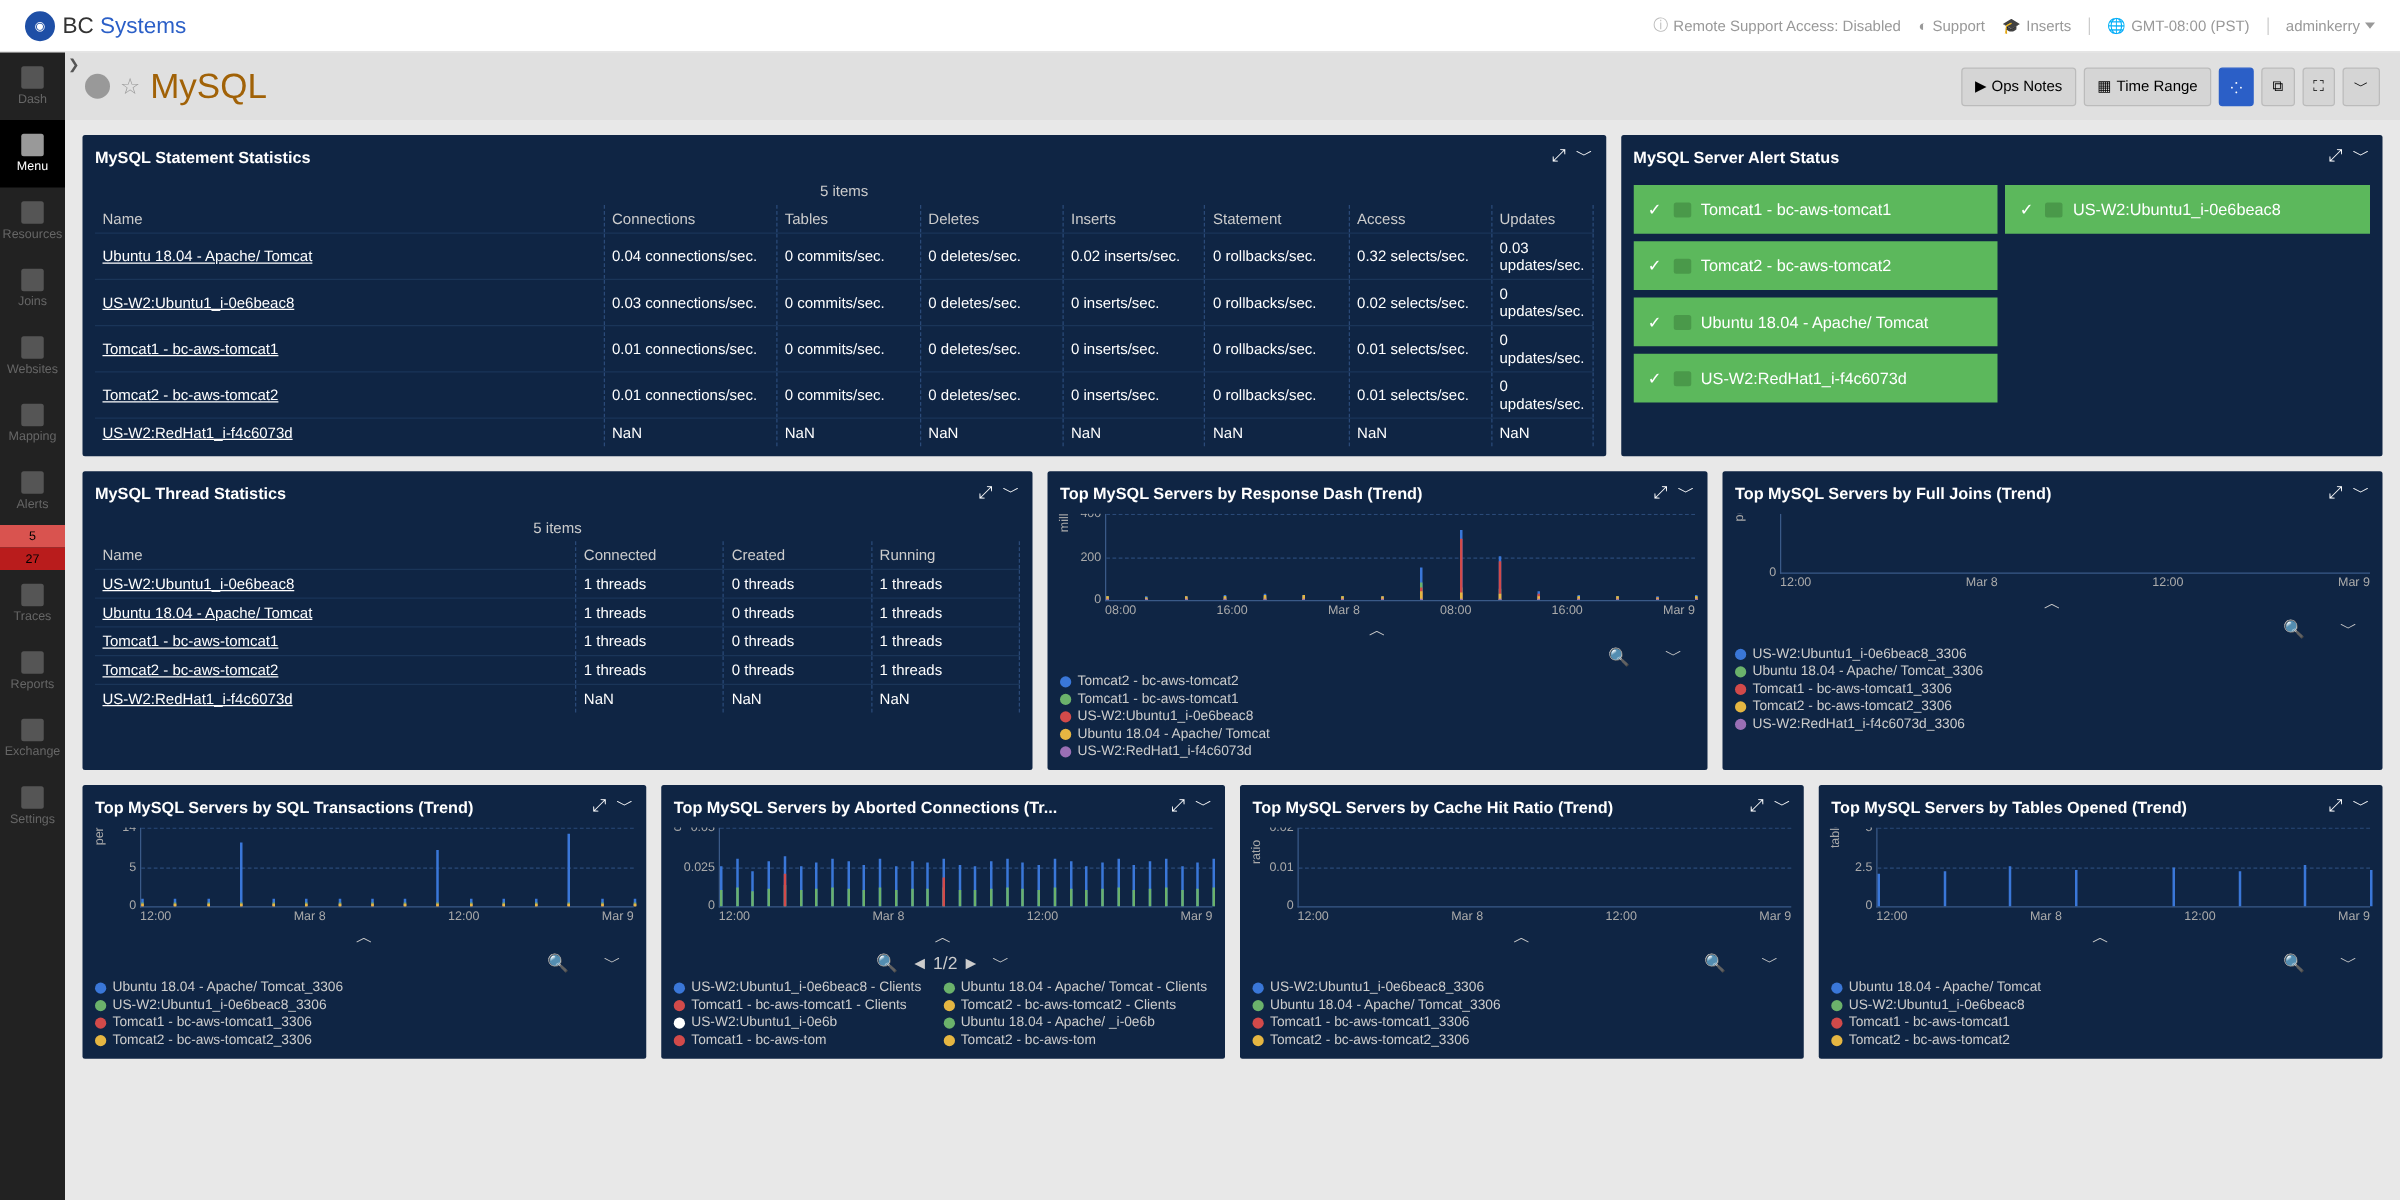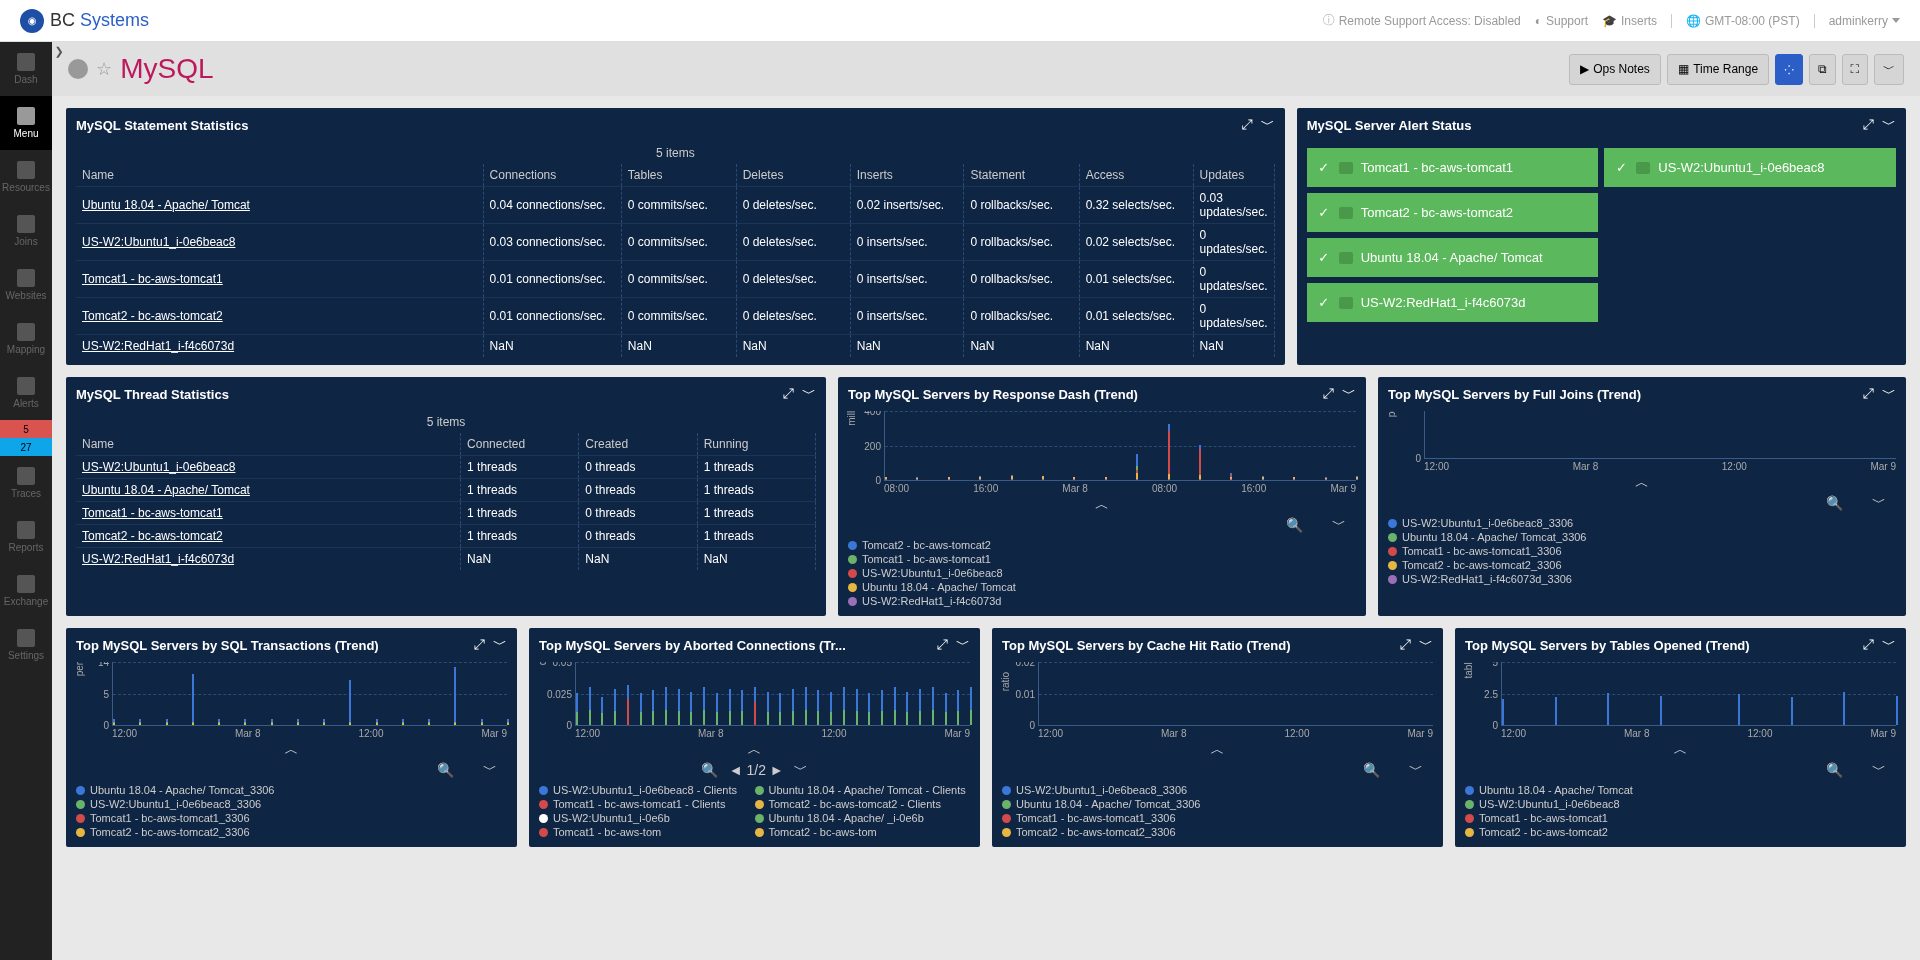--- a/index.html
+++ b/index.html
@@ -16,26 +16,26 @@
 .tri-down { width:0; height:0; border-left:4px solid transparent; border-right:4px solid transparent; border-top:5px solid #999; display:inline-block; }
 .main { display:flex; height:918px; }
 .sidebar { width:52px; background:#222; display:flex; flex-direction:column; align-items:stretch; }
 .sidebar .sb-item { display:flex; flex-direction:column; align-items:center; justify-content:center; height:54px; color:#666; font-size:10px; gap:3px; cursor:pointer; }
 .sidebar .sb-item.active { background:#000; color:#fff; }
 .sidebar .sb-icon { width:18px; height:18px; background:#555; border-radius:2px; }
 .sidebar .sb-item.active .sb-icon { background:#999; }
 .badge-row { height:18px; display:flex; }
 .badge { flex:1; display:flex; align-items:center; justify-content:center; font-size:10px; color:#000; }
 .badge.red { background:#d9534f; }
-.badge.orange { background:#0ea5e9; }
+.badge.orange { background:#b91c1c; }
 .content { flex:1; display:flex; flex-direction:column; }
 .header { height:54px; background:#e0e0e0; display:flex; align-items:center; padding:0 16px; }
 .header .hicon { width:20px; height:20px; background:#999; border-radius:50%; margin-right:8px; }
 .header .star { font-size:18px; color:#999; margin-right:8px; }
-.header h1 { font-size:28px; color:#be185d; font-weight:normal; }
+.header h1 { font-size:28px; color:#a16207; font-weight:normal; }
 .header .tools { margin-left:auto; display:flex; gap:6px; }
 .btn { background:#d5d5d5; border:1px solid #bbb; padding:6px 10px; border-radius:3px; display:flex; align-items:center; gap:4px; font-size:12px; cursor:pointer; }
 .btn.icon-only { padding:6px 8px; }
 .btn.blue { background:#2b5fc7; border-color:#2b5fc7; color:#fff; }
 .dash-area { flex:1; padding:12px 14px; display:flex; flex-direction:column; gap:12px; overflow:hidden; }
 .row { display:flex; gap:12px; }
 .widget { background:#0f2544; color:#fff; border-radius:2px; display:flex; flex-direction:column; overflow:hidden; }
 .whead { padding:8px 10px; display:flex; align-items:center; justify-content:space-between; }
 .whead .title { font-size:13px; font-weight:bold; }
 .whead .acts { display:flex; gap:8px; color:#fff; font-size:14px; }

